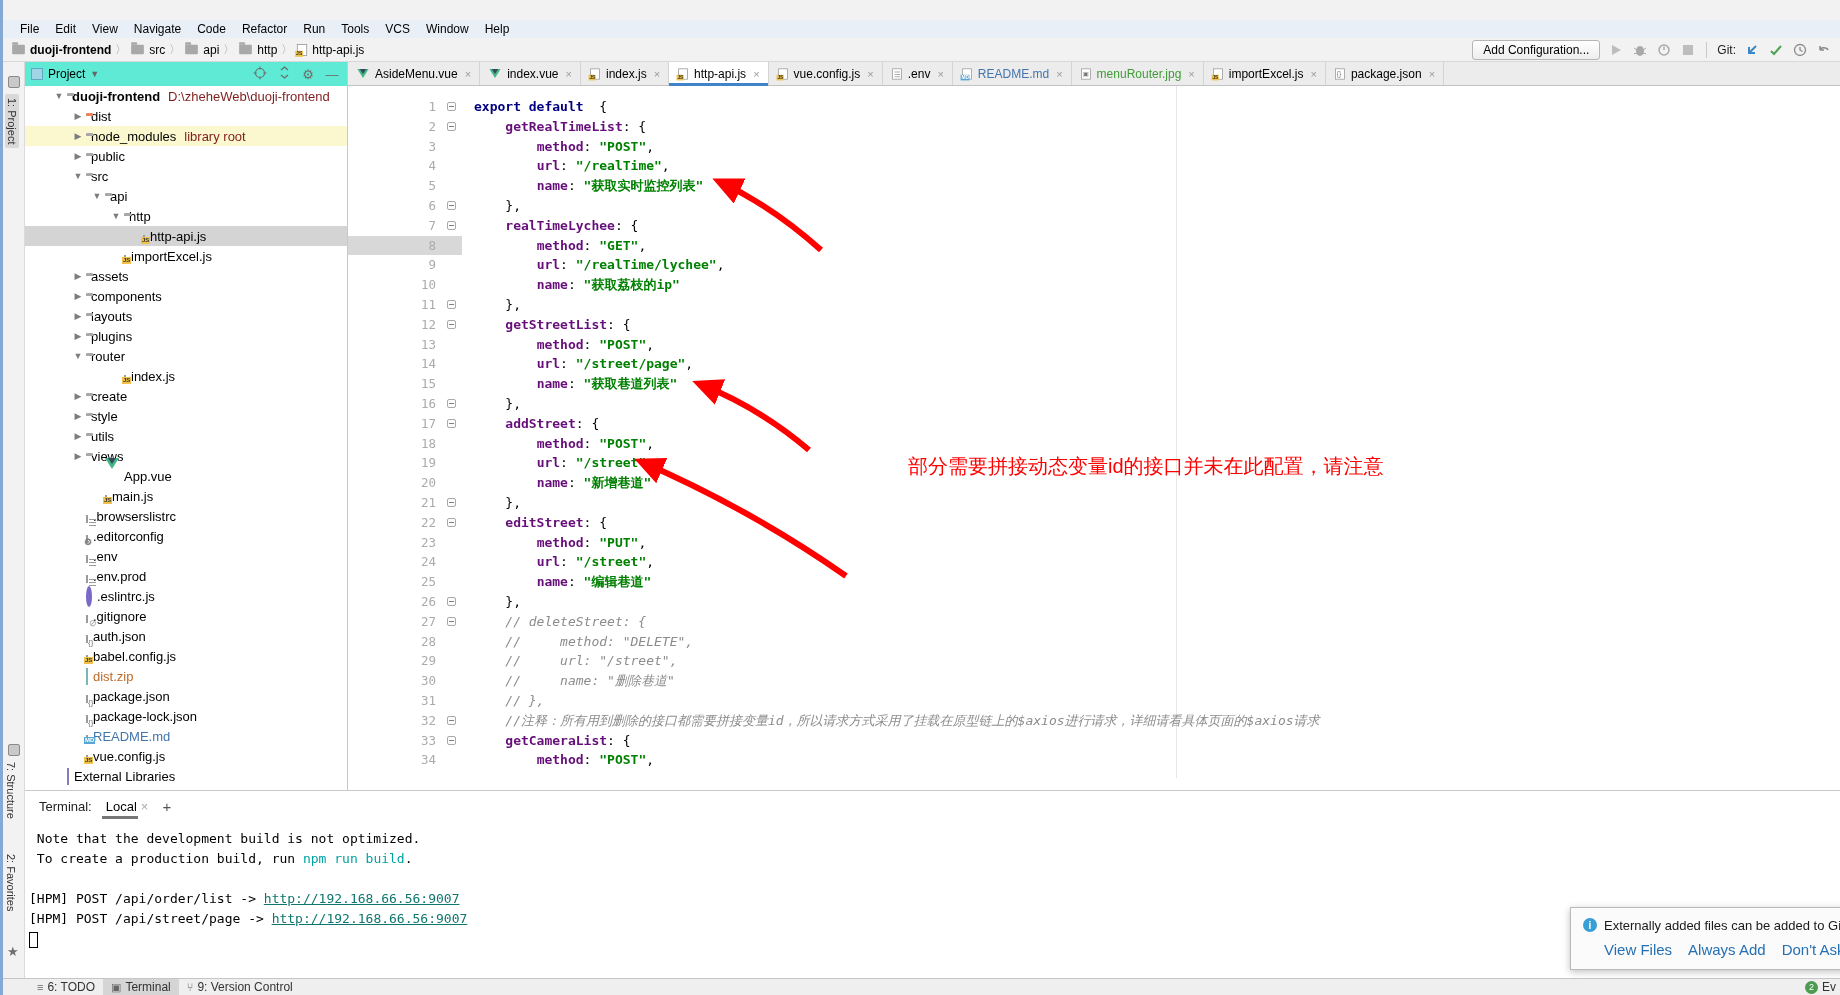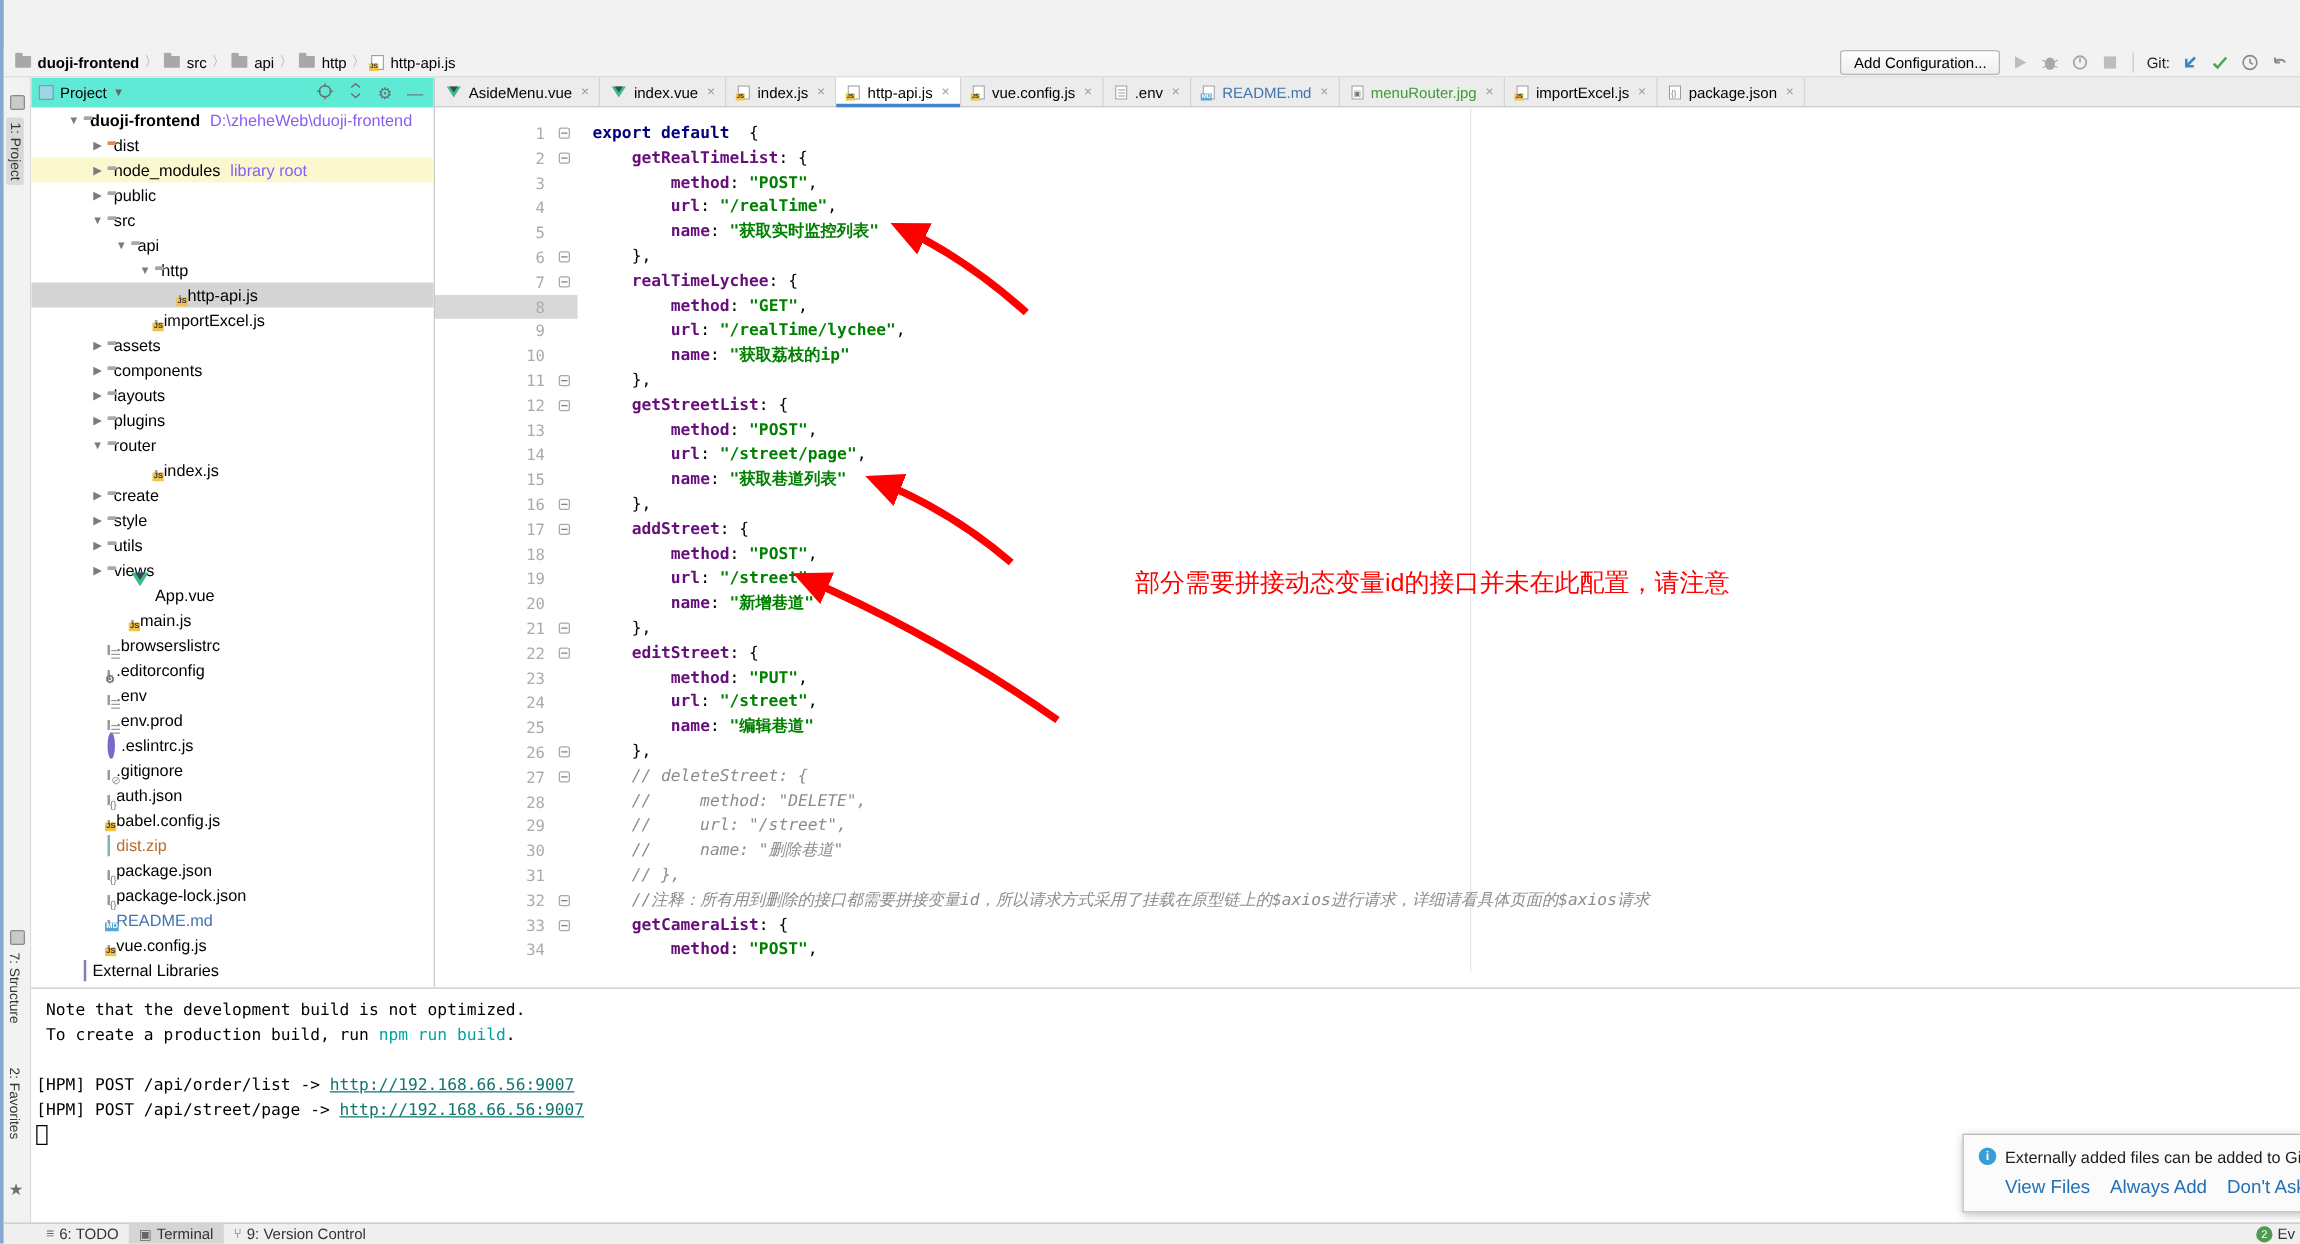--- a/index.html
+++ b/index.html
@@ -56,21 +56,21 @@
   .proj-sq { width:12px; height:12px; background:#9FD6E5; border:1px solid #5FA8C0; }
   .proj-caret { color:#666; font-size:9px; }
   .hdr-ico { color:#6E6E6E; font-size:13px; width:18px; text-align:center; }
   .tree { font-size:13px; }
   .tree-row { height:20px; display:flex; align-items:center; white-space:nowrap; }
   .tree-row.selected { background:#D4D4D4; }
   .tree-row.highlight { background:#FBF8CF; }
   .chev { width:16px; text-align:center; color:#7C7C7C; font-size:9px; flex:0 0 auto; }
   .tico { flex:0 0 auto; margin-right:5px; position:relative; }
   .tree-label { color:#000; }
-  .tree-sub { color:#8b5cf6; margin-left:8px; }
+  .tree-sub { color:#7f1d1d; margin-left:8px; }
 
   
   .ic-folder { width:15px; height:11px; background:#A8A8A8; border-radius:1px; position:relative; }
   .ic-folder::before { content:""; position:absolute; top:-3px; left:0; width:7px; height:3px; background:inherit; border-radius:1px 1px 0 0; }
   .ic-folder.ex { background:#E8875C; }
   .ic-doc { width:12px; height:14px; background:#FFF; border:1px solid #9A9A9A; position:relative; font-size:6px; }
   .ic-doc .badge { position:absolute; left:-3px; bottom:-2px; background:#F0C24A; color:#333; font-weight:bold;
     font-size:6px; padding:0 1px; line-height:7px; }
   .ic-doc .badge.md { background:#58A6D6; color:#FFF; }
   .ic-doc .badge.gear { background:transparent; font-size:9px; color:#777; left:-4px; bottom:-4px; }
@@ -142,20 +142,33 @@
   .notif-text { font-size:13px; color:#1A1A1A; }
   .notif-actions { margin:8px 0 0 21px; display:flex; gap:16px; white-space:nowrap; }
   .notif-actions span { color:#2470B3; font-size:15px; }
 </style>
 </head>
 <body>
 
 <div class="app">
 
 
+  <div class="menubar">
+      <span class="menu-item">File</span>
+      <span class="menu-item">Edit</span>
+      <span class="menu-item">View</span>
+      <span class="menu-item">Navigate</span>
+      <span class="menu-item">Code</span>
+      <span class="menu-item">Refactor</span>
+      <span class="menu-item">Run</span>
+      <span class="menu-item">Tools</span>
+      <span class="menu-item">VCS</span>
+      <span class="menu-item">Window</span>
+      <span class="menu-item">Help</span>
+    </div>
 
   <div class="toolbar">
     <div class="crumbs">
         <span class="crumb">
           <span class="ic-folder" style="transform: scale(0.85);"></span>
           <b>duoji-frontend</b>
         </span>
         <span class="crumb-sep">〉</span>
         <span class="crumb">
           <span class="ic-folder" style="transform: scale(0.85);"></span>
@@ -523,20 +536,27 @@
           <path d="M0,0 L5,2.3 L0,4.6 z" fill="#FF0000"></path>
         </marker>
       </defs>
       <path d="M473,164 Q424,120 372,96" stroke="#FF0000" stroke-width="6" fill="none" marker-end="url(#ah)"></path>
       <path d="M461,364 Q412,322 352,298" stroke="#FF0000" stroke-width="6" fill="none" marker-end="url(#ah)"></path>
       <path d="M498,490 Q404,424 294,376" stroke="#FF0000" stroke-width="6" fill="none" marker-end="url(#ah)"></path>
     </svg>
   </div>
 
   <div class="terminal">
+    <div class="term-header">
+      <span class="term-title">Terminal:</span>
+      <span class="term-tab">
+        <span>Local</span><span class="close">×</span>
+      </span>
+      <span class="term-plus">+</span>
+    </div>
     <div class="term-body"><div><span class="t-pl"> Note that the development build is not optimized.</span></div><div><span class="t-pl"> To create a production build, run </span><span class="t-cyan">npm run build</span><span class="t-pl">.</span></div><div>&nbsp;</div><div><span class="t-pl">[HPM] POST /api/order/list -&gt; </span><span class="t-link">http://192.168.66.56:9007</span></div><div><span class="t-pl">[HPM] POST /api/street/page -&gt; </span><span class="t-link">http://192.168.66.56:9007</span></div><div><span class="term-cursor"></span></div></div>
   </div>
 
   <div class="statusbar">
     <div id="sb-items" style="display:flex;height:100%">
         <div class="sb-item">
           <span class="sb-ico">≡</span>
           <span>6: TODO</span>
         </div>
         <div class="sb-item active">

